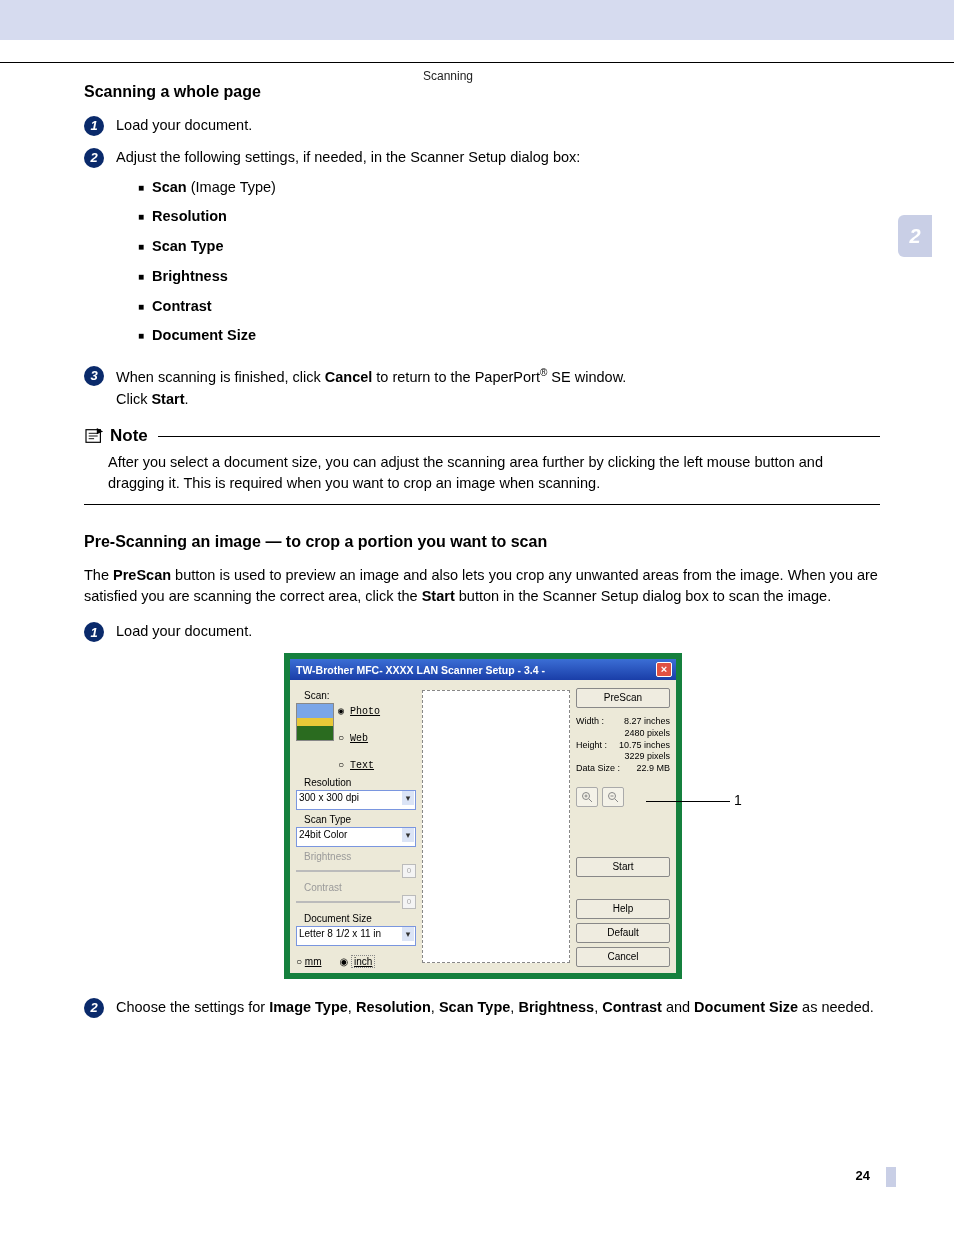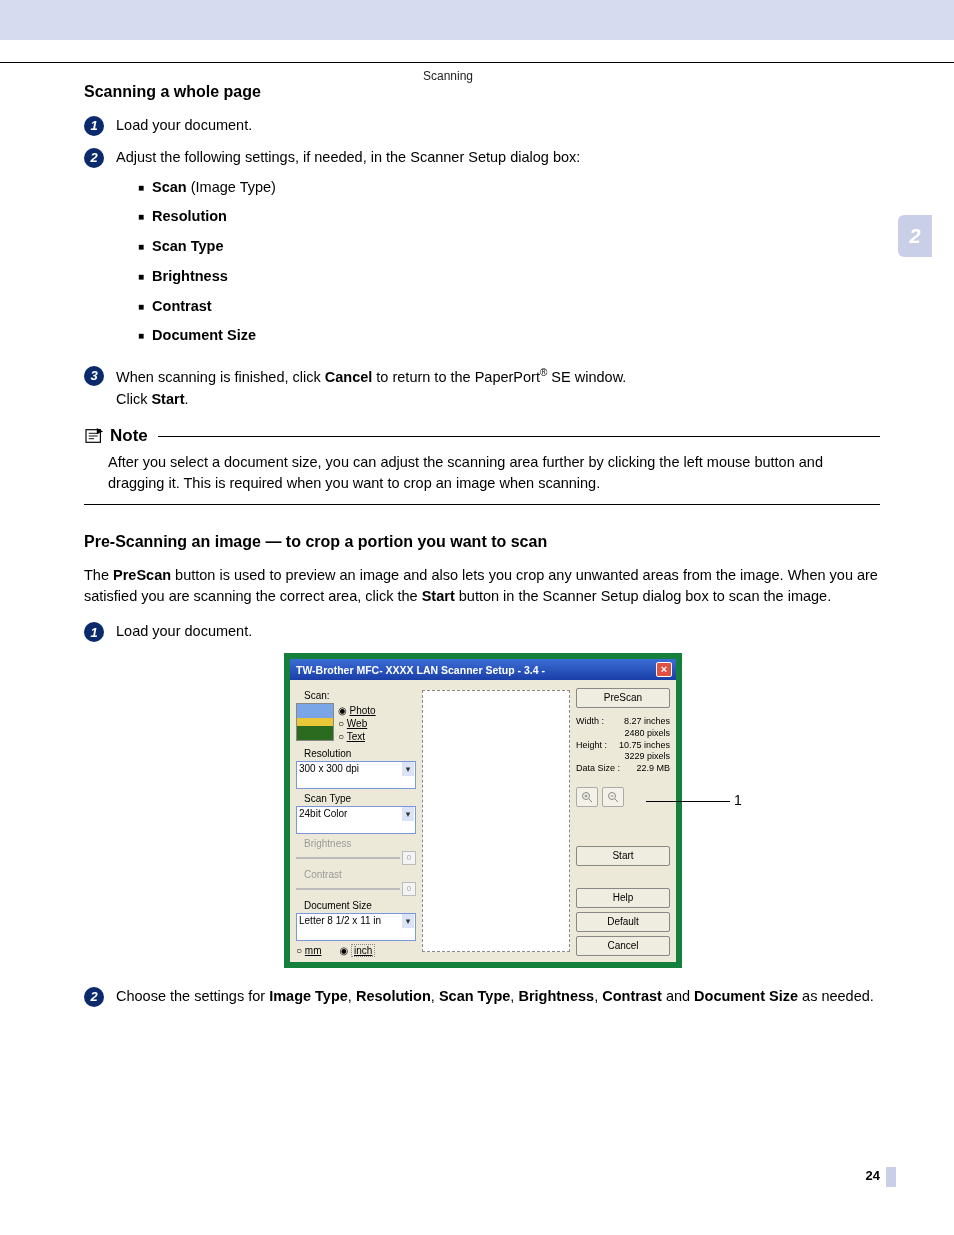--- a/index.html
+++ b/index.html
@@ -66,62 +66,62 @@
   .dlg-body { display: flex; padding: 6px; gap: 6px; }
   .dlg-left { width: 120px; }
   .dlg-mid { flex: 1; border: 1px dashed #888; background: #fff; margin: 4px 0; min-height: 260px; }
   .dlg-right { width: 94px; display: flex; flex-direction: column; gap: 4px; padding-top: 2px; }
   .grp-label { font-size: 10px; margin: 4px 8px 2px; }
   .scan-row { display: flex; gap: 4px; margin-bottom: 6px; }
   .thumb {
     width: 38px; height: 38px; border: 1px solid #888;
     background: linear-gradient(#7aa6e8 40%, #e8c838 40% 60%, #2a6b1f 60%);
   }
-  .radios { font-size: 10px; display: flex; flex-direction: column; gap: 2px; padding-top: 2px; }
+  .radios { font-size: 10px; display: flex; flex-direction: column; gap: 16px; padding-top: 2px; font-family: Liberation Mono, monospace; }
   .radio-row label { text-decoration: underline; }
   .sel {
-    width: 100%; height: 28px; border: 1px solid #7a96df; background: #fff;
+    width: 100%; height: 20px; border: 1px solid #7a96df; background: #fff;
     font-size: 10px; padding: 0 14px 0 2px; position: relative; line-height: 14px;
   }
   .sel::after {
     content: "▾"; position: absolute; right: 1px; top: 0; width: 12px; height: 14px;
     background: #dbe4f6; text-align: center; font-size: 9px; line-height: 14px; color: #333;
   }
   .disabled-lbl { color: #9a9a9a; }
   .slider {
     height: 14px; position: relative; margin: 2px 0 2px;
   }
   .slider::before {
     content: ""; position: absolute; left: 0; right: 16px; top: 6px; height: 2px; background: #bbb;
   }
   .slider-box {
     position: absolute; right: 0; top: 0; width: 14px; height: 14px;
     border: 1px solid #bbb; background: #f4f4f4; font-size: 8px; line-height: 12px; text-align: center; color: #aaa;
   }
-  .unit-row { display: flex; gap: 18px; margin-top: 4px; font-size: 10px; align-items: flex-start; }
+  .unit-row { display: flex; gap: 18px; margin-top: 10px; font-size: 10px; align-items: flex-start; }
   .unit-row .boxed { border: 1px dotted #888; padding: 0 2px; }
 
   .dlg-btn {
     height: 20px; border: 1px solid #888; background: #efece0;
     font-size: 10px; border-radius: 2px; text-align: center; line-height: 18px;
   }
   .info-tbl { font-size: 9px; line-height: 1.3; margin: 4px 0 6px; }
   .info-tbl div { display: flex; justify-content: space-between; }
   .zoom-row { display: flex; gap: 4px; margin: 2px 0 6px; }
   .zoom-btn {
     width: 22px; height: 20px; border: 1px solid #aaa; background: #f4f2e8;
     border-radius: 2px; display: flex; align-items: center; justify-content: center; color: #888;
   }
 
   .callout-line {
     position: absolute; top: 148px; left: 362px; width: 84px; border-top: 1px solid #000;
   }
   .callout-num { position: absolute; top: 139px; left: 450px; font-size: 14px; }
 
-  .page-num { position: absolute; bottom: 52px; right: 74px; font-size: 13px; font-weight: bold; }
+  .page-num { position: absolute; bottom: 52px; right: 84px; font-size: 13px; font-weight: bold; }
   .page-num-bar {
     position: absolute; bottom: 48px; right: 58px; width: 10px; height: 20px; background: #c9cfe6;
   }
   b { font-weight: bold; }
 </style>
 </head>
 <body>
 
 <div class="top-bar"></div>
 <div class="header-rule"></div>

